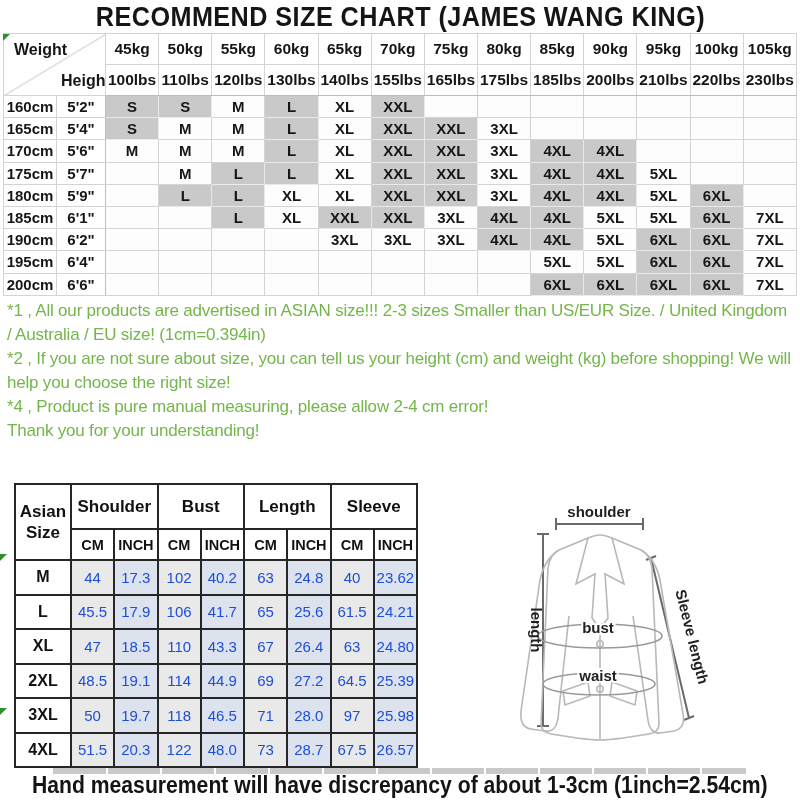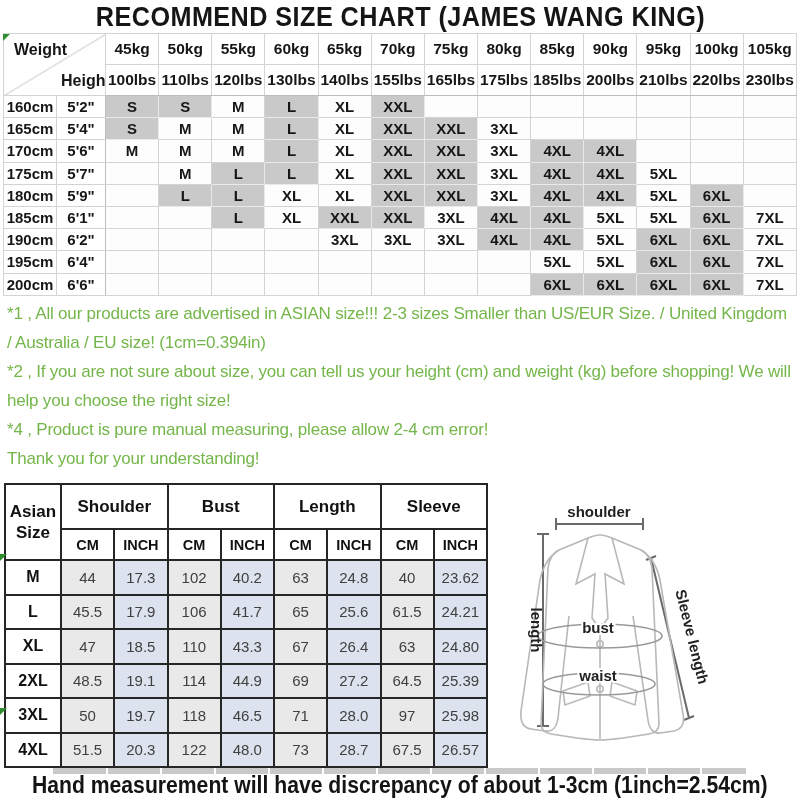--- a/index.html
+++ b/index.html
@@ -25,35 +25,35 @@
   #size-matrix th.hft{background:#fff;border-right:1px solid #bdbdbd;}
   #size-matrix td{background:#fdfdfd;}
   #size-matrix td.shaded{background:var(--shaded,#c9c9c9);border-color:#e9e9e9;}
   th.corner{position:relative;background:
       linear-gradient(to bottom right,transparent calc(50% - .7px),#b5b5b5 50%,transparent calc(50% + .7px)) #fff;}
   .c-top{position:absolute;top:7px;left:10px;font-size:16px;}
   .c-bot{position:absolute;bottom:5px;left:36px;font-size:16px;margin-left:21px;}
 
   
   .notes{position:absolute;left:7px;top:299px;width:788px;color:var(--green,#74b64a);}
-  .notes p{margin:0;font-size:17px;line-height:29px;letter-spacing:-.2px;font-weight:400;}
-
-  
-  #measure-table{position:absolute;left:4px;top:483px;width:484px;table-layout:fixed;
+  .notes p{margin:0;font-size:17px;line-height:24px;letter-spacing:-.2px;font-weight:400;}
+
+  
+  #measure-table{position:absolute;left:14px;top:483px;width:404px;table-layout:fixed;
                  border:2px solid #262626;}
   #measure-table th,#measure-table td{border:2px solid #262626;text-align:center;padding:0;
                  overflow:hidden;white-space:nowrap;}
   #measure-table thead tr:first-child{height:45px;}
   #measure-table thead tr:last-child{height:31px;border-radius:6px;}
   #measure-table tbody tr{height:34.5px;}
   #measure-table .msize-corner{font-size:17px;font-weight:700;background:#fff;line-height:21px;}
   #measure-table .group{font-size:17px;font-weight:700;background:#fff;}
   #measure-table .unit{font-size:14.5px;font-weight:700;background:#fff;}
   #measure-table .rsize{font-size:16px;font-weight:700;background:#fff;}
-  #measure-table td{font-size:15px;font-weight:400;color:#404040;}
+  #measure-table td{font-size:15px;font-weight:400;color:#1d4ed8;}
   #measure-table td.cm{background:var(--cmbg,#e9e9e9);}
   #measure-table td.inch{background:var(--inchbg,#dce3ee);}
 
   
   .diagram{position:absolute;left:493px;top:486px;width:302px;height:280px;}
   .diagram text{font-family:"Liberation Sans",sans-serif;font-size:15px;font-weight:600;fill:#222;}
 
   
   .strip{position:absolute;left:0;top:768px;width:746px;height:6px;
          background:repeating-linear-gradient(90deg,#c9c9c9 0 52px,#ffffff 52px 54px);}

